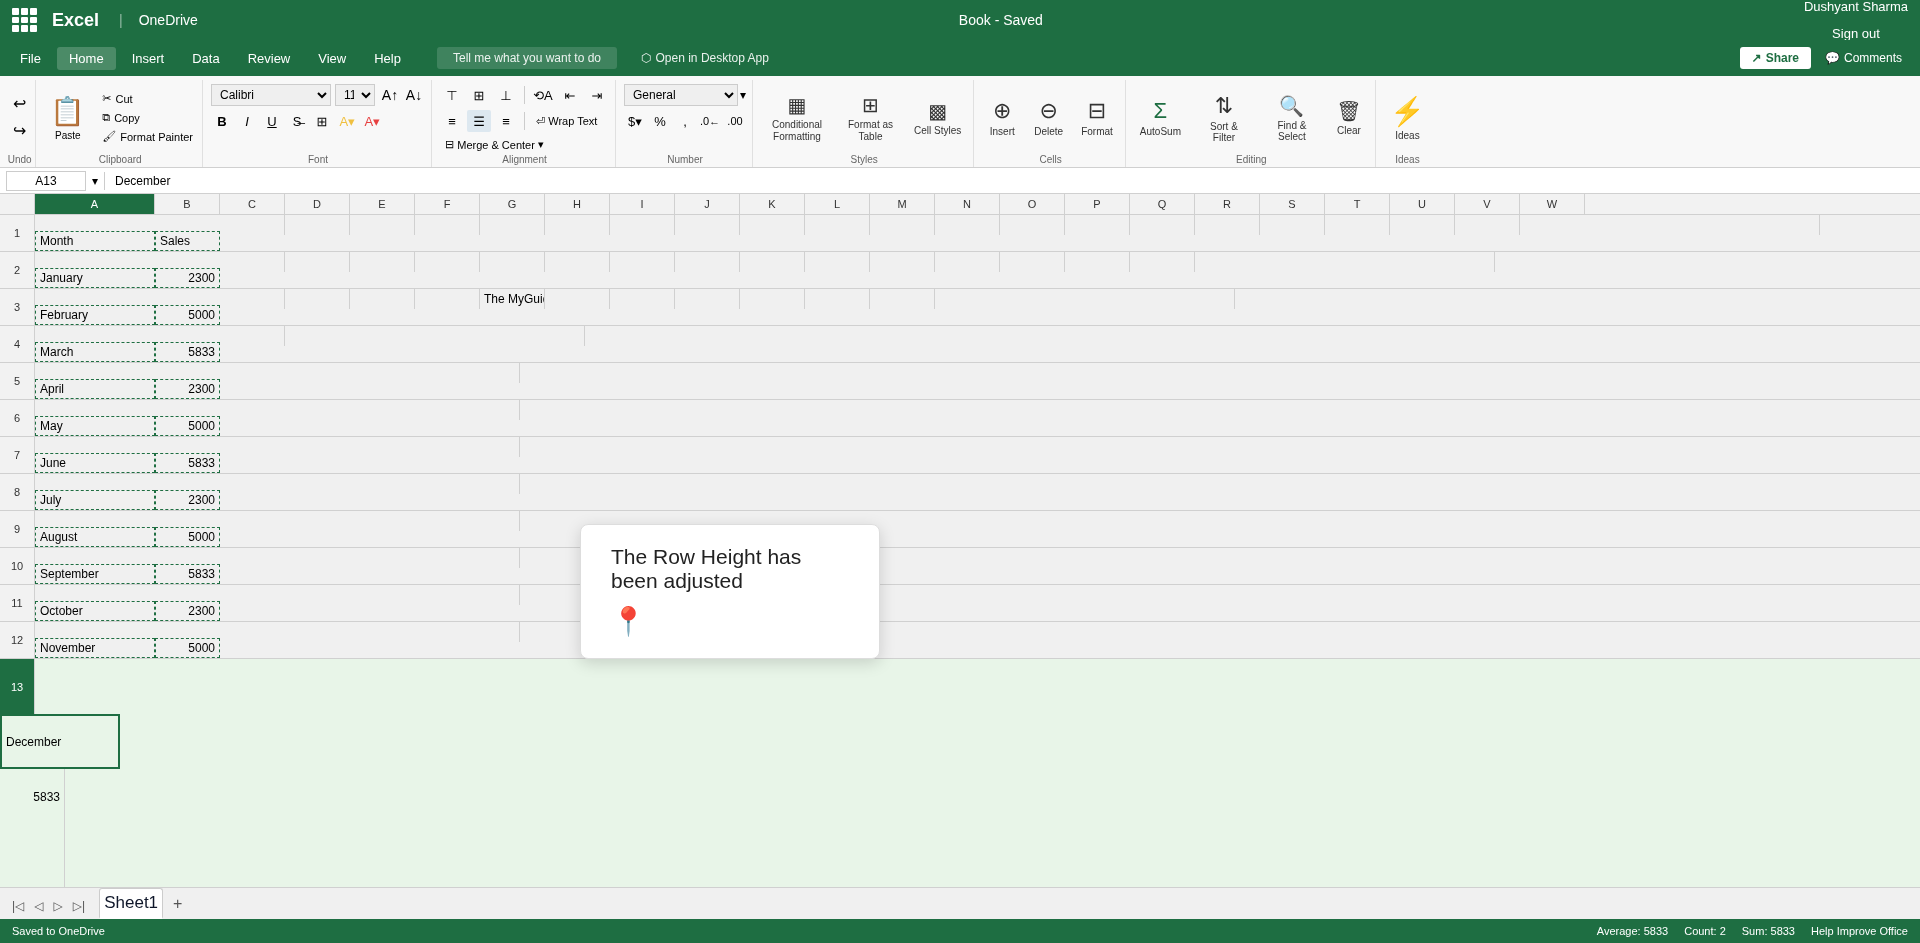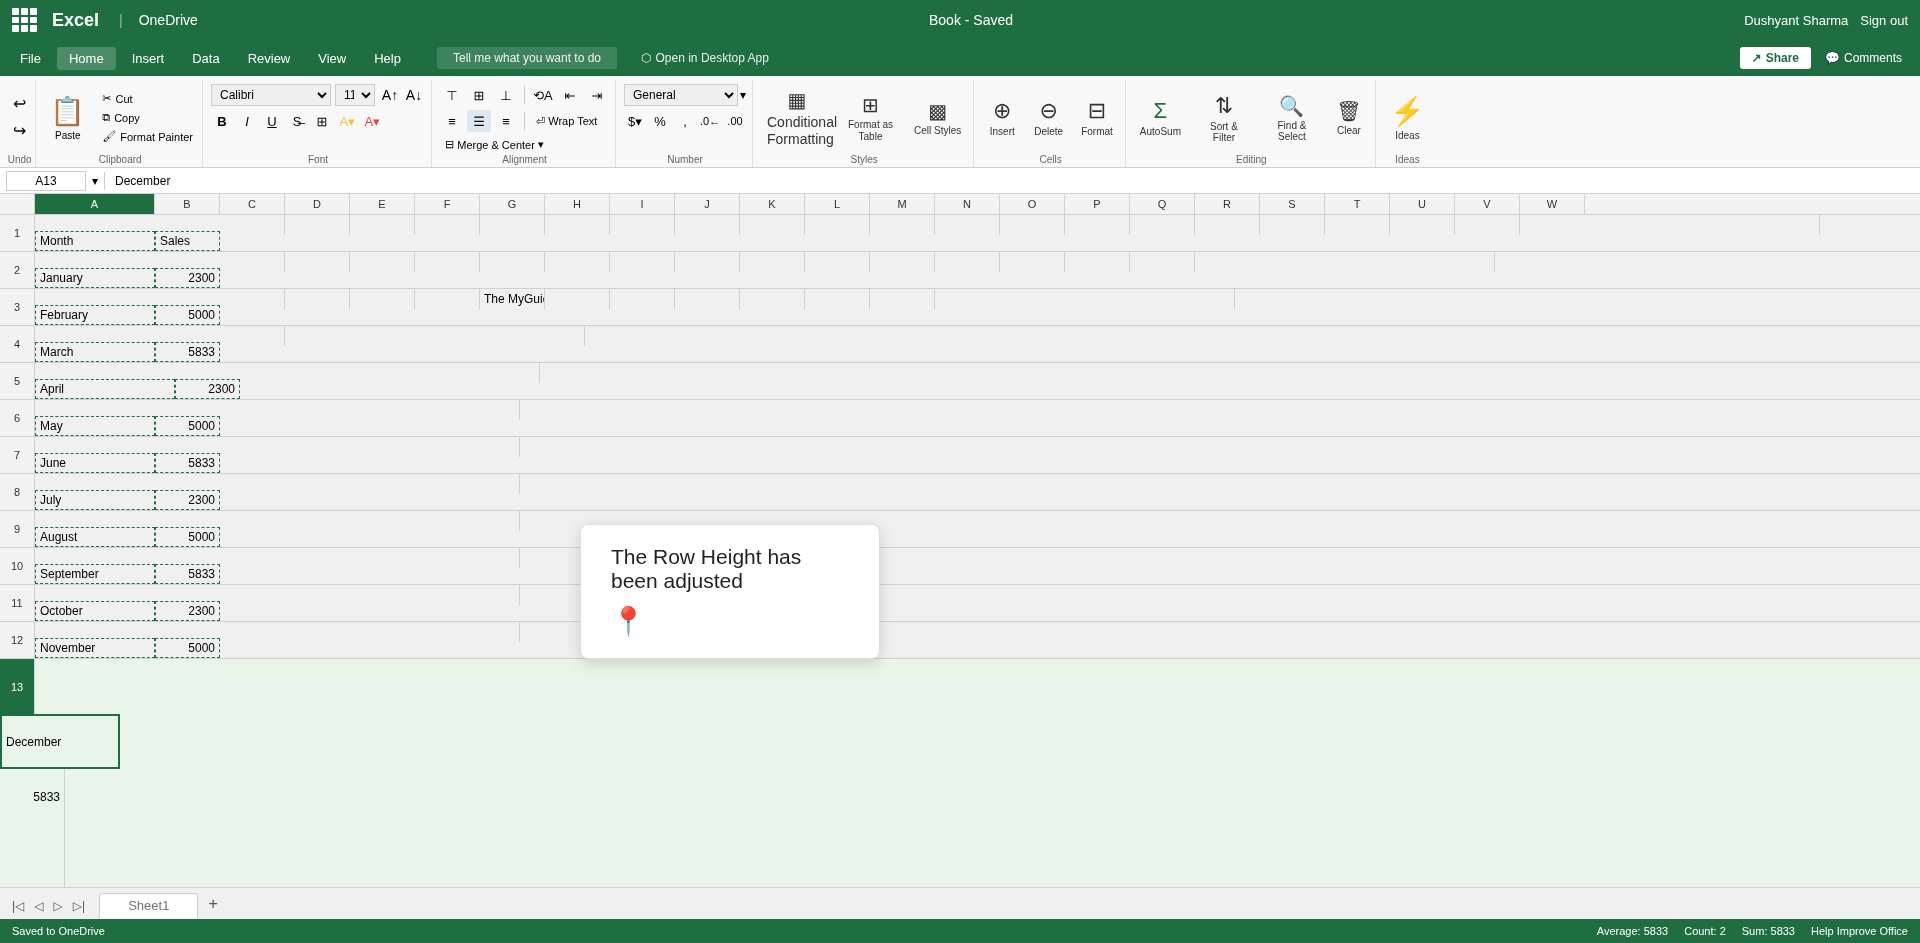--- a/index.html
+++ b/index.html
@@ -13,21 +13,21 @@
       display: flex;
       align-items: center;
       padding: 0 12px;
       gap: 16px;
     }
     #title-bar .waffle-icon { width: 24px; height: 24px; display: grid; grid-template-columns: repeat(3,7px); gap: 2px; cursor: pointer; }
     #title-bar .waffle-dot { background: white; border-radius: 1px; }
     #title-bar .app-name { font-size: 18px; font-weight: 600; margin-right: 4px; }
     #title-bar .separator { color: rgba(255,255,255,0.5); font-size: 14px; }
     #title-bar .doc-title { flex: 1; text-align: center; font-size: 14px; }
-    #title-bar .user-section { display: flex; gap: 12px; align-items: center; font-size: 13px; }
+    #title-bar .user-section { display: flex; gap: 12px; align-items: center; font-size: 13px; flex-direction: column; }
     #title-bar .sign-out { cursor: pointer; }
 
     
     #menu-bar {
       background: #1e6e42;
       color: white;
       height: 36px;
       display: flex;
       align-items: center;
       padding: 0 8px;
@@ -476,25 +476,25 @@
       align-items: flex-end;
       padding: 0 8px;
       gap: 2px;
     }
     .nav-arrows { display: flex; gap: 2px; align-items: center; padding-bottom: 4px; margin-right: 8px; }
     .nav-arrow { cursor: pointer; font-size: 12px; color: #555; padding: 2px 4px; }
     .sheet-tab {
       background: white;
       border: 1px solid #ccc;
       border-bottom: none;
-      padding: 4px 28px;
-      font-size: 13px;
+      padding: 4px 4px;
+      font-size: 17px;
       cursor: pointer;
       border-radius: 3px 3px 0 0;
-      color: #737373;
+      color: #0f172a;
     }
     .sheet-tab.active { background: white; border-bottom: 2px solid white; font-weight: 500; }
     .add-sheet { padding: 4px 8px; font-size: 16px; cursor: pointer; color: #555; padding-bottom: 6px; }
 
     
     #status-bar {
       background: #1e6e42;
       color: white;
       height: 24px;
       display: flex;
@@ -672,21 +672,21 @@
         <div class="fmt-btn" style="font-size:11px;">.0←</div>
         <div class="fmt-btn" style="font-size:11px;">.00</div>
       </div>
     </div>
 
     <div class="styles-group">
       <span class="styles-group-label">Styles</span>
       <div style="display:flex; flex-direction:column; gap:4px; align-items:center;">
         <div class="ribbon-btn" style="height:55px;">
           <span style="font-size:20px;">▦</span>
-          <span style="font-size:14px; text-align:center; line-height:1.2; max-width:60px;">Conditional Formatting</span>
+          <span style="font-size:10px; text-align:center; line-height:1.2; max-width:60px;">Conditional Formatting</span>
         </div>
       </div>
       <div style="display:flex; flex-direction:column; gap:4px; align-items:center;">
         <div class="ribbon-btn" style="height:55px;">
           <span style="font-size:20px;">⊞</span>
           <span style="font-size:10px; text-align:center; line-height:1.2; max-width:55px;">Format as Table</span>
         </div>
       </div>
       <div style="display:flex; flex-direction:column; gap:4px; align-items:center;">
         <div class="ribbon-btn" style="height:55px;">
@@ -850,21 +850,21 @@
       <div class="grid-row">
         <div class="row-num">4</div>
         <div class="cell dashed-border" style="width:120px;">March</div>
         <div class="cell dashed-border" style="width:65px;justify-content:flex-end;">5833</div>
         <div class="cell" style="width:65px;"></div>
         <div class="cell" style="width:300px;"></div>
       </div>
 
       <div class="grid-row">
         <div class="row-num">5</div>
-        <div class="cell dashed-border" style="width:140px;">April</div>
+        <div class="cell dashed-border" style="width:120px;">April</div>
         <div class="cell dashed-border" style="width:65px;justify-content:flex-end;">2300</div>
         <div class="cell" style="width:300px;"></div>
       </div>
 
       <div class="grid-row">
         <div class="row-num">6</div>
         <div class="cell dashed-border" style="width:120px;">May</div>
         <div class="cell dashed-border" style="width:65px;justify-content:flex-end;">5000</div>
         <div class="cell" style="width:300px;"></div>
       </div>

